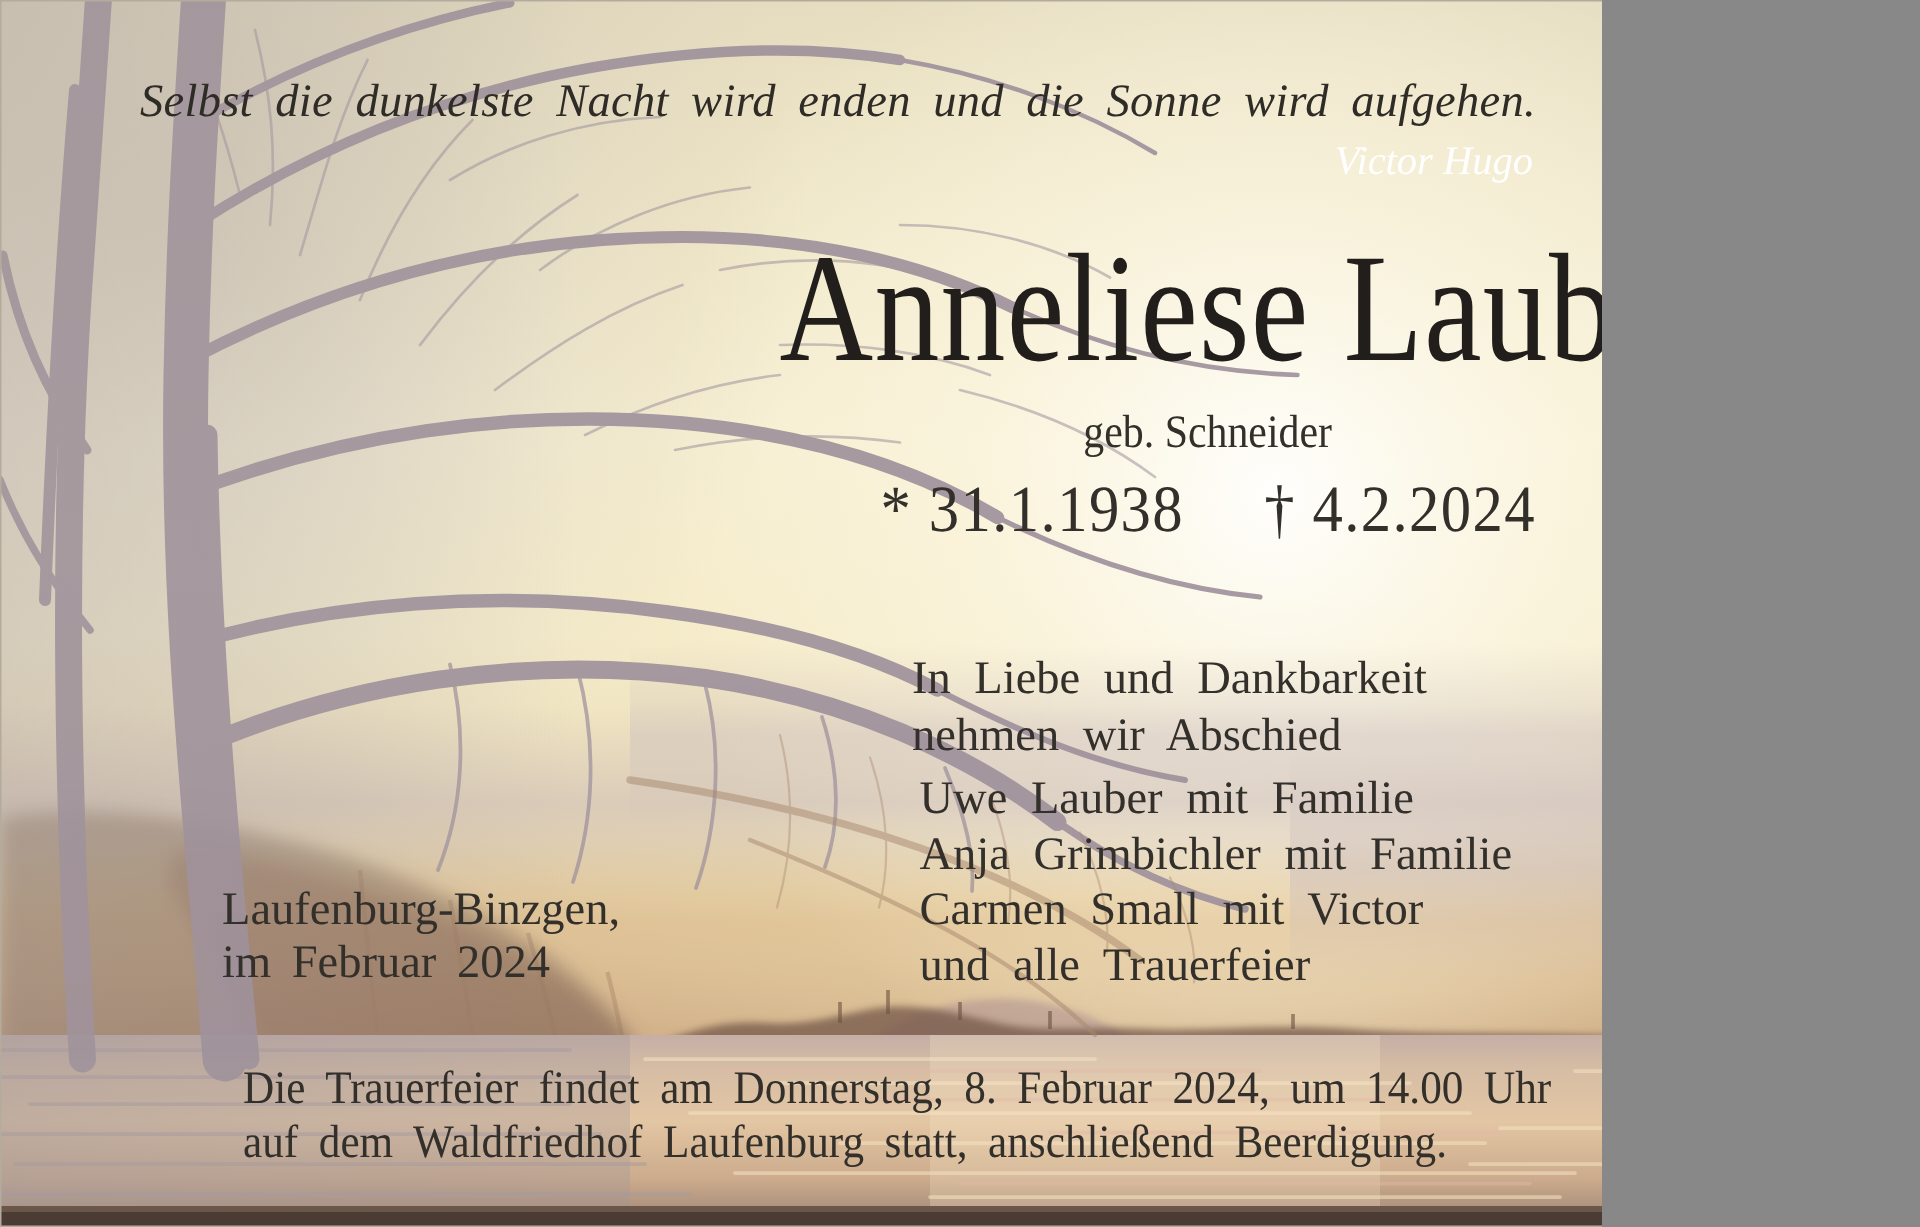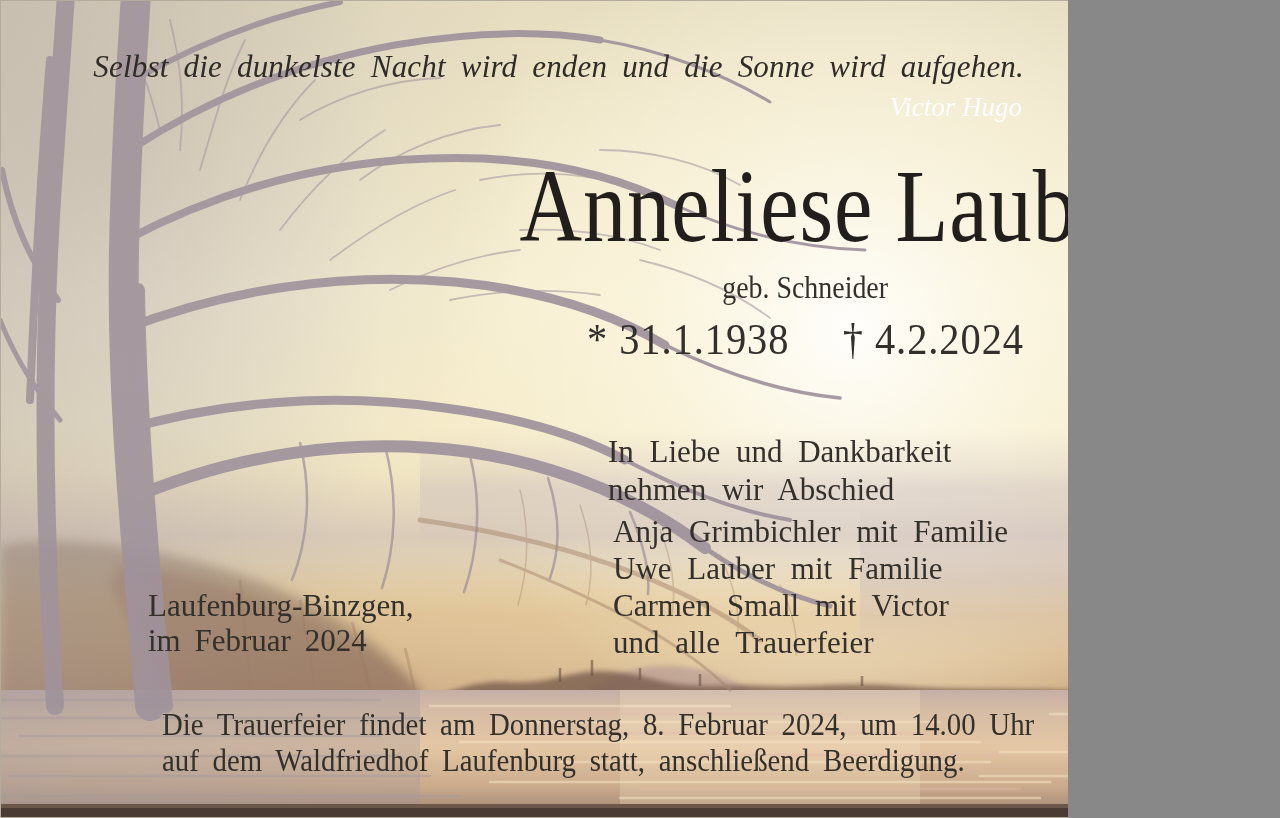--- a/index.html
+++ b/index.html
@@ -236,22 +236,22 @@
       <span>*</span>&nbsp;<span>31.1.1938</span><span class="gap"></span><span>†</span>&nbsp;<span>4.2.2024</span>
     </span>
   </div>
 
   <div class="txt farewell">
     <div>In Liebe und Dankbarkeit</div>
     <div>nehmen wir Abschied</div>
   </div>
 
   <div class="txt mourners">
+    <div>Uwe Lauber mit Familie</div>
     <div>Anja Grimbichler mit Familie</div>
-    <div>Uwe Lauber mit Familie</div>
     <div>Carmen Small mit Victor</div>
     <div>und alle Trauerfeier</div>
   </div>
 
   <div class="txt place">
     <div>Laufenburg-Binzgen,</div>
     <div>im Februar 2024</div>
   </div>
 
   <div class="txt funeral">

